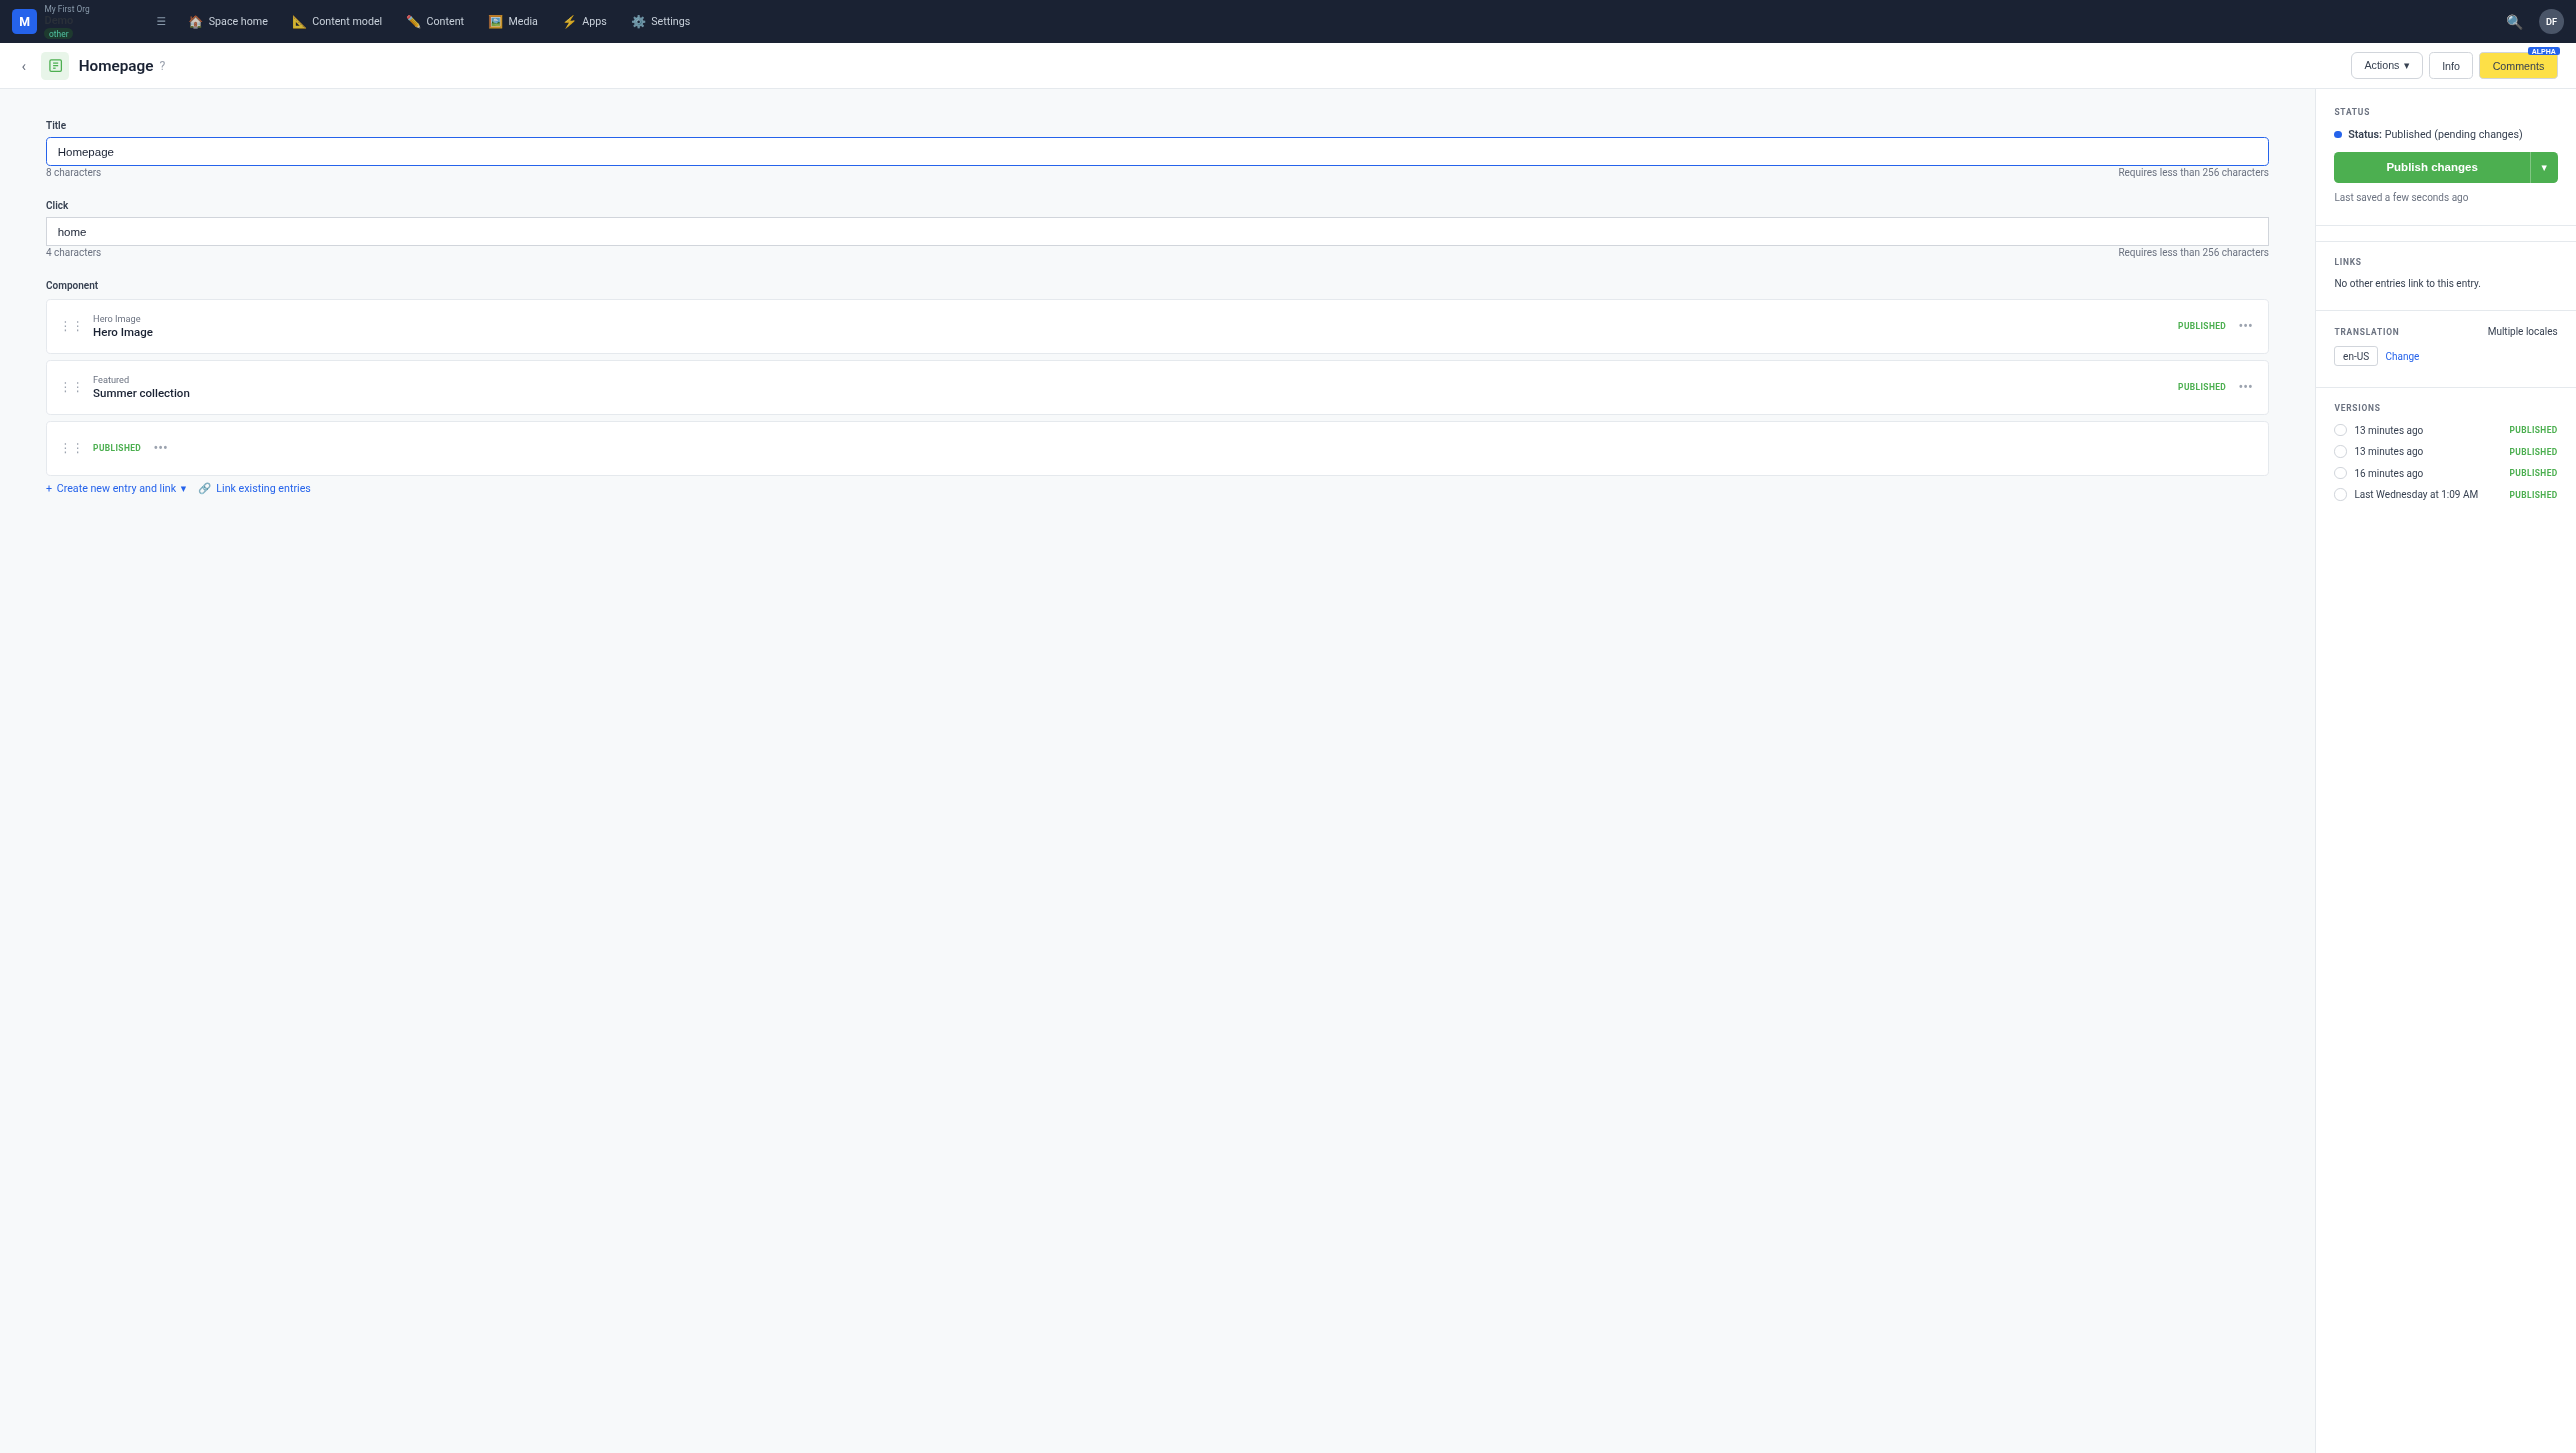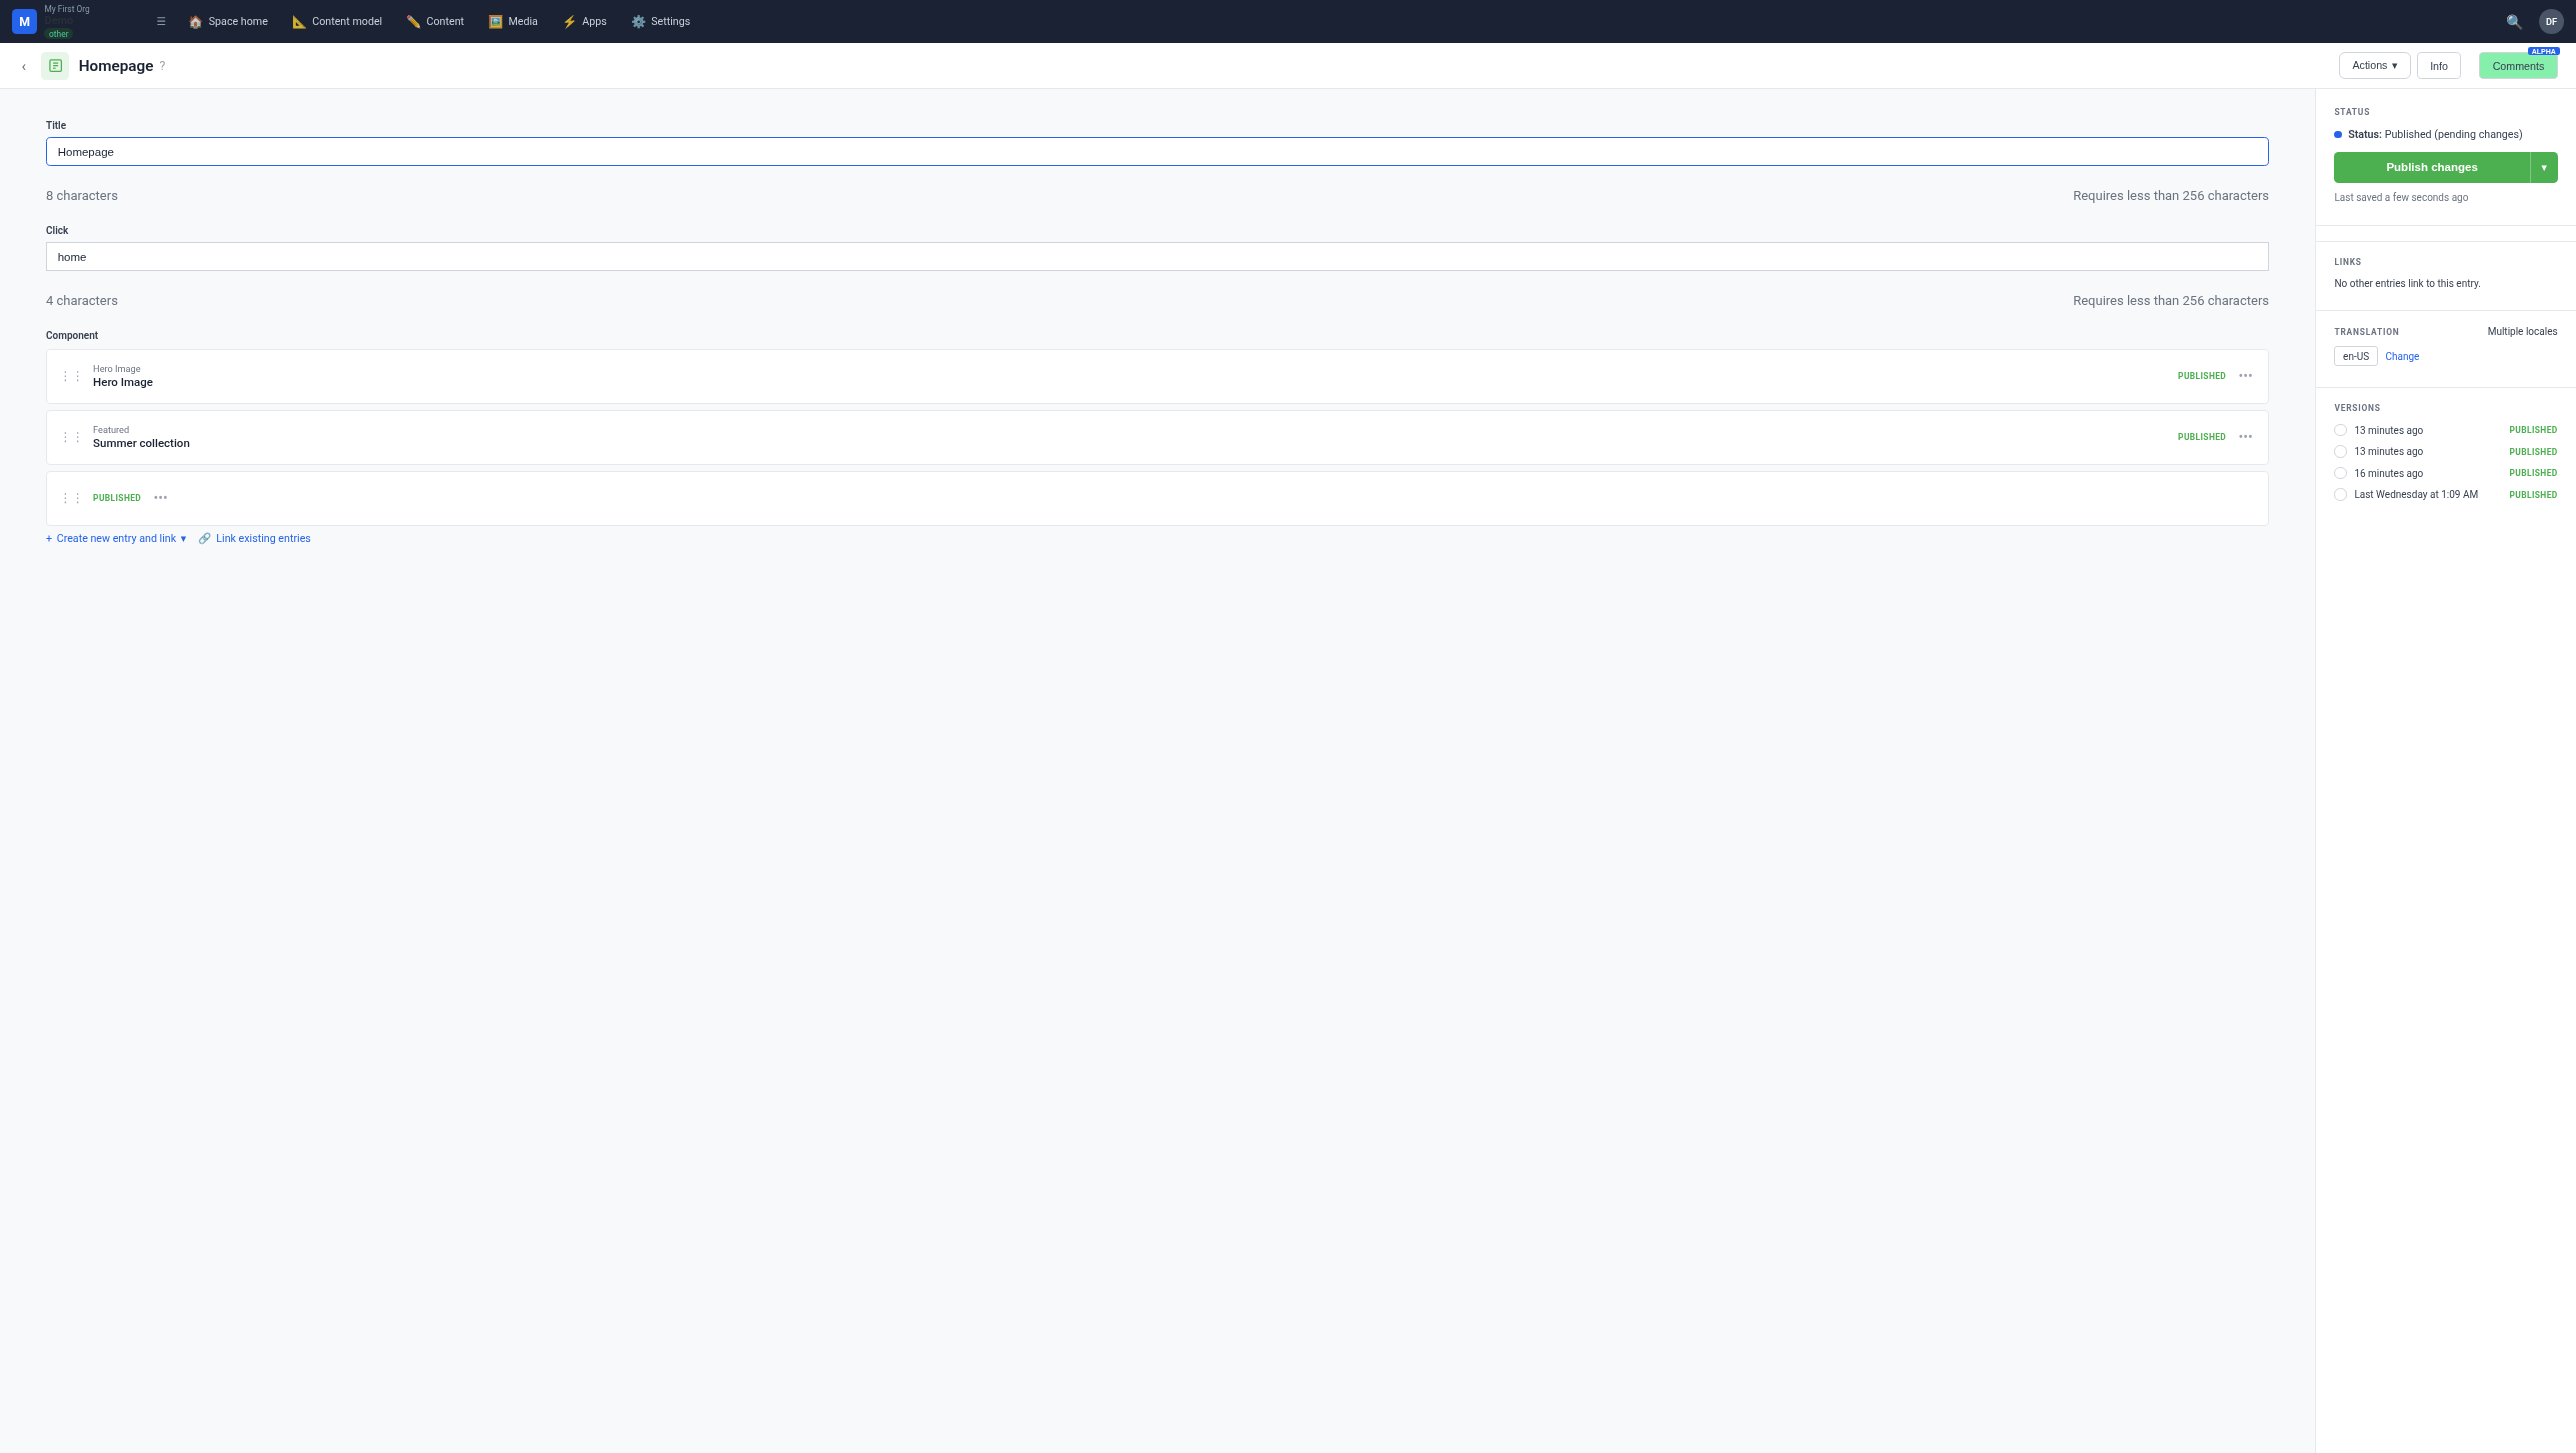--- a/index.html
+++ b/index.html
@@ -87,26 +87,25 @@
       border-radius: 4.6px;
       background: white;
       cursor: pointer;
       font-size: 10.7px;
       color: #374151;
     }
     .btn-comments {
       padding: 6.1px 12.3px;
       border: 0.8px solid #d1d5db;
       border-radius: 4.6px;
-      background: #86efac;
+      background: #fde047;
       cursor: pointer;
       font-size: 10.7px;
       color: #374151;
       position: relative;
-      margin-left: 12px;
     }
     .alpha-badge {
       position: absolute;
       top: -6.1px;
       right: -3.1px;
       background: #2563eb;
       color: white;
       font-size: 7px;
       padding: 0.8px 3.8px;
       border-radius: 2.3px;
@@ -143,21 +142,21 @@
     .field-input-normal {
       width: 100%;
       padding: 7.7px 10.7px;
       border: 0.8px solid #d1d5db;
       border-radius: 0;
       font-size: 11.5px;
       color: #1a2233;
       outline: none;
       background: white;
     }
-    .field-meta { display: flex; justify-content: space-between; margin-top: 22px; font-size: 13px; color: #6b7280; }
+    .field-meta { display: flex; justify-content: space-between; margin-top: 1px; font-size: 10px; color: #6b7280; }
 
     
     .component-section { margin-bottom: 21.5px; }
     .component-label { font-size: 10px; font-weight: 600; color: #374151; margin-bottom: 7.7px; }
     .component-card {
       background: white;
       border: 0.8px solid #e5e9ed;
       border-radius: 4.6px;
       margin-bottom: 6.1px;
       display: flex;

